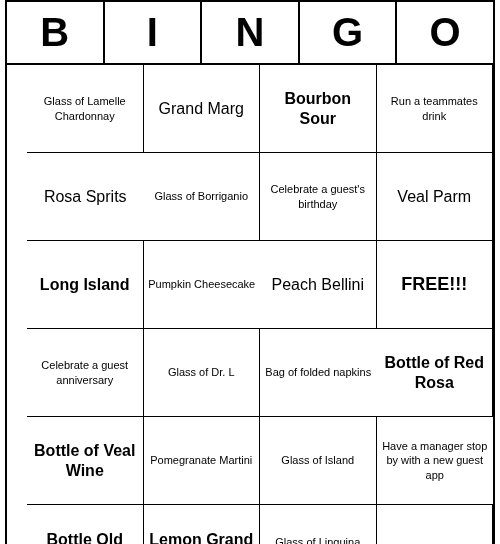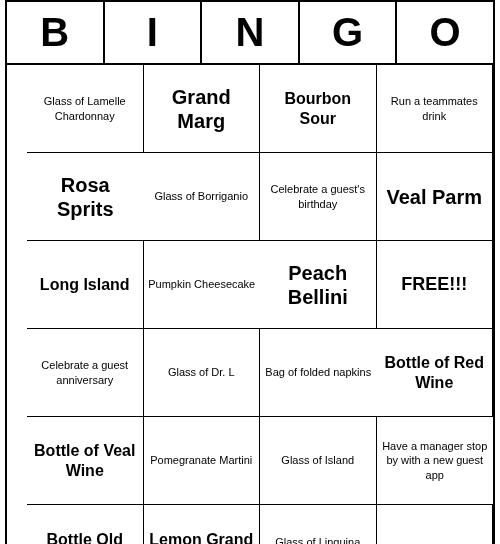--- a/index.html
+++ b/index.html
@@ -49,22 +49,22 @@
       line-height: 1.3;
     }
     .bingo-cell:nth-child(5n) {
       border-right: none;
       text-align: center;
     }
     .bingo-cell:nth-child(n+21) {
       border-bottom: none;
     }
     .bingo-cell.large-text {
-      font-size: 20px;
-      font-weight: bold;
+      font-size: 16px;
+      font-weight: normal;
       line-height: 1.2;
     }
     .bingo-cell.medium-text {
       font-size: 16px;
       font-weight: bold;
       line-height: 1.2;
     }
     .bingo-cell.free {
       font-size: 18px;
       font-weight: bold;
@@ -90,21 +90,21 @@
       <div class="bingo-cell">Glass of Borriganio</div>
       <div class="bingo-cell">Celebrate a guest's birthday</div>
       <div class="bingo-cell large-text">Veal Parm</div>
       <div class="bingo-cell medium-text">Long Island</div>
       <div class="bingo-cell">Pumpkin Cheesecake</div>
       <div class="bingo-cell large-text">Peach Bellini</div>
       <div class="bingo-cell free">FREE!!!</div>
       <div class="bingo-cell">Celebrate a guest anniversary</div>
       <div class="bingo-cell">Glass of Dr. L</div>
       <div class="bingo-cell">Bag of folded napkins</div>
-      <div class="bingo-cell medium-text">Bottle of Red Wine</div>
+      <div class="bingo-cell medium-text">Bottle of Red Rosa</div>
       <div class="bingo-cell medium-text">Bottle of Veal Wine</div>
       <div class="bingo-cell">Pomegranate Martini</div>
       <div class="bingo-cell">Glass of Island</div>
       <div class="bingo-cell">Have a manager stop by with a new guest app</div>
       <div class="bingo-cell medium-text">Bottle Old Fashion</div>
       <div class="bingo-cell medium-text">Lemon Grand Martini</div>
       <div class="bingo-cell">Glass of Linguina Franca</div>
       <div class="bingo-cell">Espresso Martini</div>
     </div>
 </div>

